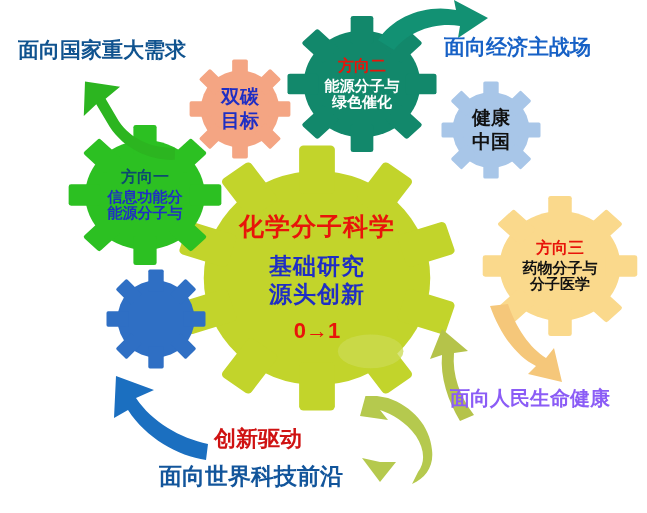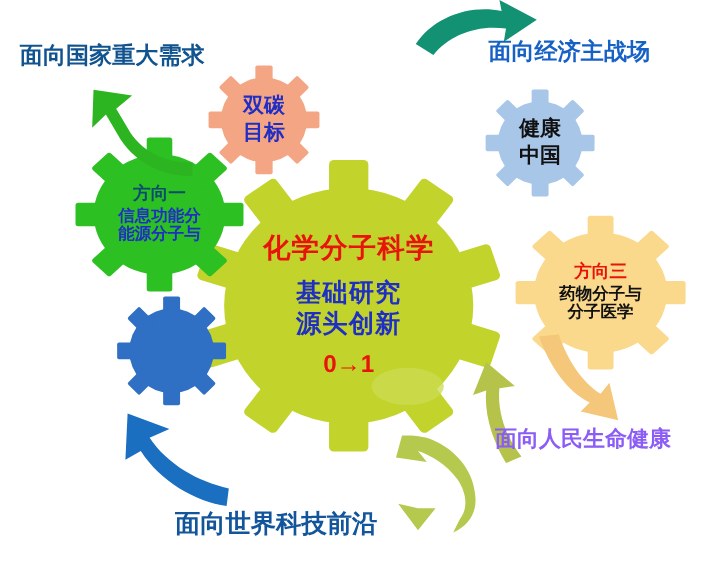--- a/index.html
+++ b/index.html
@@ -76,21 +76,21 @@
 
   
   #gear-dir1 { left: 62px; top: 119px; width: 166px; height: 152px; }
   #gear-dir1 .g-title { color: #0c4a6e; font-size: 16px; margin-bottom: 3px; }
   #gear-dir1 .g-line  { color: #1f2ec4; font-size: 15px; }
 
   #gear-dir2 { left: 281px; top: 10px; width: 162px; height: 148px; }
   #gear-dir2 .g-title { color: #e8140a; font-size: 16px; margin-bottom: 3px; }
   #gear-dir2 .g-line  { color: #ffffff; font-size: 15px; }
 
-  #gear-dir3 { left: 462px; top: 190px; width: 168px; height: 152px; }
+  #gear-dir3 { left: 476px; top: 190px; width: 168px; height: 152px; }
   #gear-dir3 .g-title { color: #e8140a; font-size: 16px; margin-bottom: 3px; }
   #gear-dir3 .g-line  { color: #111111; font-size: 15px; }
 
   
   #gear-carbon { left: 184px; top: 54px; width: 112px; height: 110px; }
   #gear-carbon .g-line { color: #1f2ec4; font-size: 19px; line-height: 1.25; }
 
   #gear-health { left: 436px; top: 76px; width: 110px; height: 108px; }
   #gear-health .g-line { color: #111111; font-size: 19px; line-height: 1.25; }
 
@@ -185,20 +185,40 @@
         <rect x="86" y="8" width="28" height="38" rx="3" transform="rotate(315 100 100)"></rect>
       </g>
     </svg>
     <div class="labels">
       <div class="g-title">方向一</div>
       <div class="g-line">信息功能分</div>
       <div class="g-line">能源分子与</div>
     </div>
   </div>
 
+  <div class="gear" id="gear-dir2">
+    <svg viewBox="0 0 200 200" preserveAspectRatio="none">
+      <g fill="#12886b">
+        <circle cx="100" cy="100" r="72"></circle>
+        <rect x="86" y="8" width="28" height="38" rx="3" transform="rotate(0 100 100)"></rect>
+        <rect x="86" y="8" width="28" height="38" rx="3" transform="rotate(45 100 100)"></rect>
+        <rect x="86" y="8" width="28" height="38" rx="3" transform="rotate(90 100 100)"></rect>
+        <rect x="86" y="8" width="28" height="38" rx="3" transform="rotate(135 100 100)"></rect>
+        <rect x="86" y="8" width="28" height="38" rx="3" transform="rotate(180 100 100)"></rect>
+        <rect x="86" y="8" width="28" height="38" rx="3" transform="rotate(225 100 100)"></rect>
+        <rect x="86" y="8" width="28" height="38" rx="3" transform="rotate(270 100 100)"></rect>
+        <rect x="86" y="8" width="28" height="38" rx="3" transform="rotate(315 100 100)"></rect>
+      </g>
+    </svg>
+    <div class="labels">
+      <div class="g-title">方向二</div>
+      <div class="g-line">能源分子与</div>
+      <div class="g-line">绿色催化</div>
+    </div>
+  </div>
 
   <div class="gear" id="gear-dir3">
     <svg viewBox="0 0 200 200" preserveAspectRatio="none">
       <g fill="#fad98c">
         <circle cx="100" cy="100" r="72"></circle>
         <rect x="86" y="8" width="28" height="38" rx="3" transform="rotate(0 100 100)"></rect>
         <rect x="86" y="8" width="28" height="38" rx="3" transform="rotate(45 100 100)"></rect>
         <rect x="86" y="8" width="28" height="38" rx="3" transform="rotate(90 100 100)"></rect>
         <rect x="86" y="8" width="28" height="38" rx="3" transform="rotate(135 100 100)"></rect>
         <rect x="86" y="8" width="28" height="38" rx="3" transform="rotate(180 100 100)"></rect>
@@ -266,15 +286,16 @@
         <rect x="86" y="10" width="28" height="40" rx="3" transform="rotate(225 100 100)"></rect>
         <rect x="86" y="10" width="28" height="40" rx="3" transform="rotate(270 100 100)"></rect>
         <rect x="86" y="10" width="28" height="40" rx="3" transform="rotate(315 100 100)"></rect>
       </g>
     </svg>
   </div>
 
   <div class="caption" id="cap-economy">面向经济主战场</div>
   <div class="caption" id="cap-national">面向国家重大需求</div>
   <div class="caption" id="cap-people">面向人民生命健康</div>
+  <div class="caption" id="cap-innovate">创新驱动</div>
   <div class="caption" id="cap-frontier">面向世界科技前沿</div>
 
 </div>
 
 </body></html>

